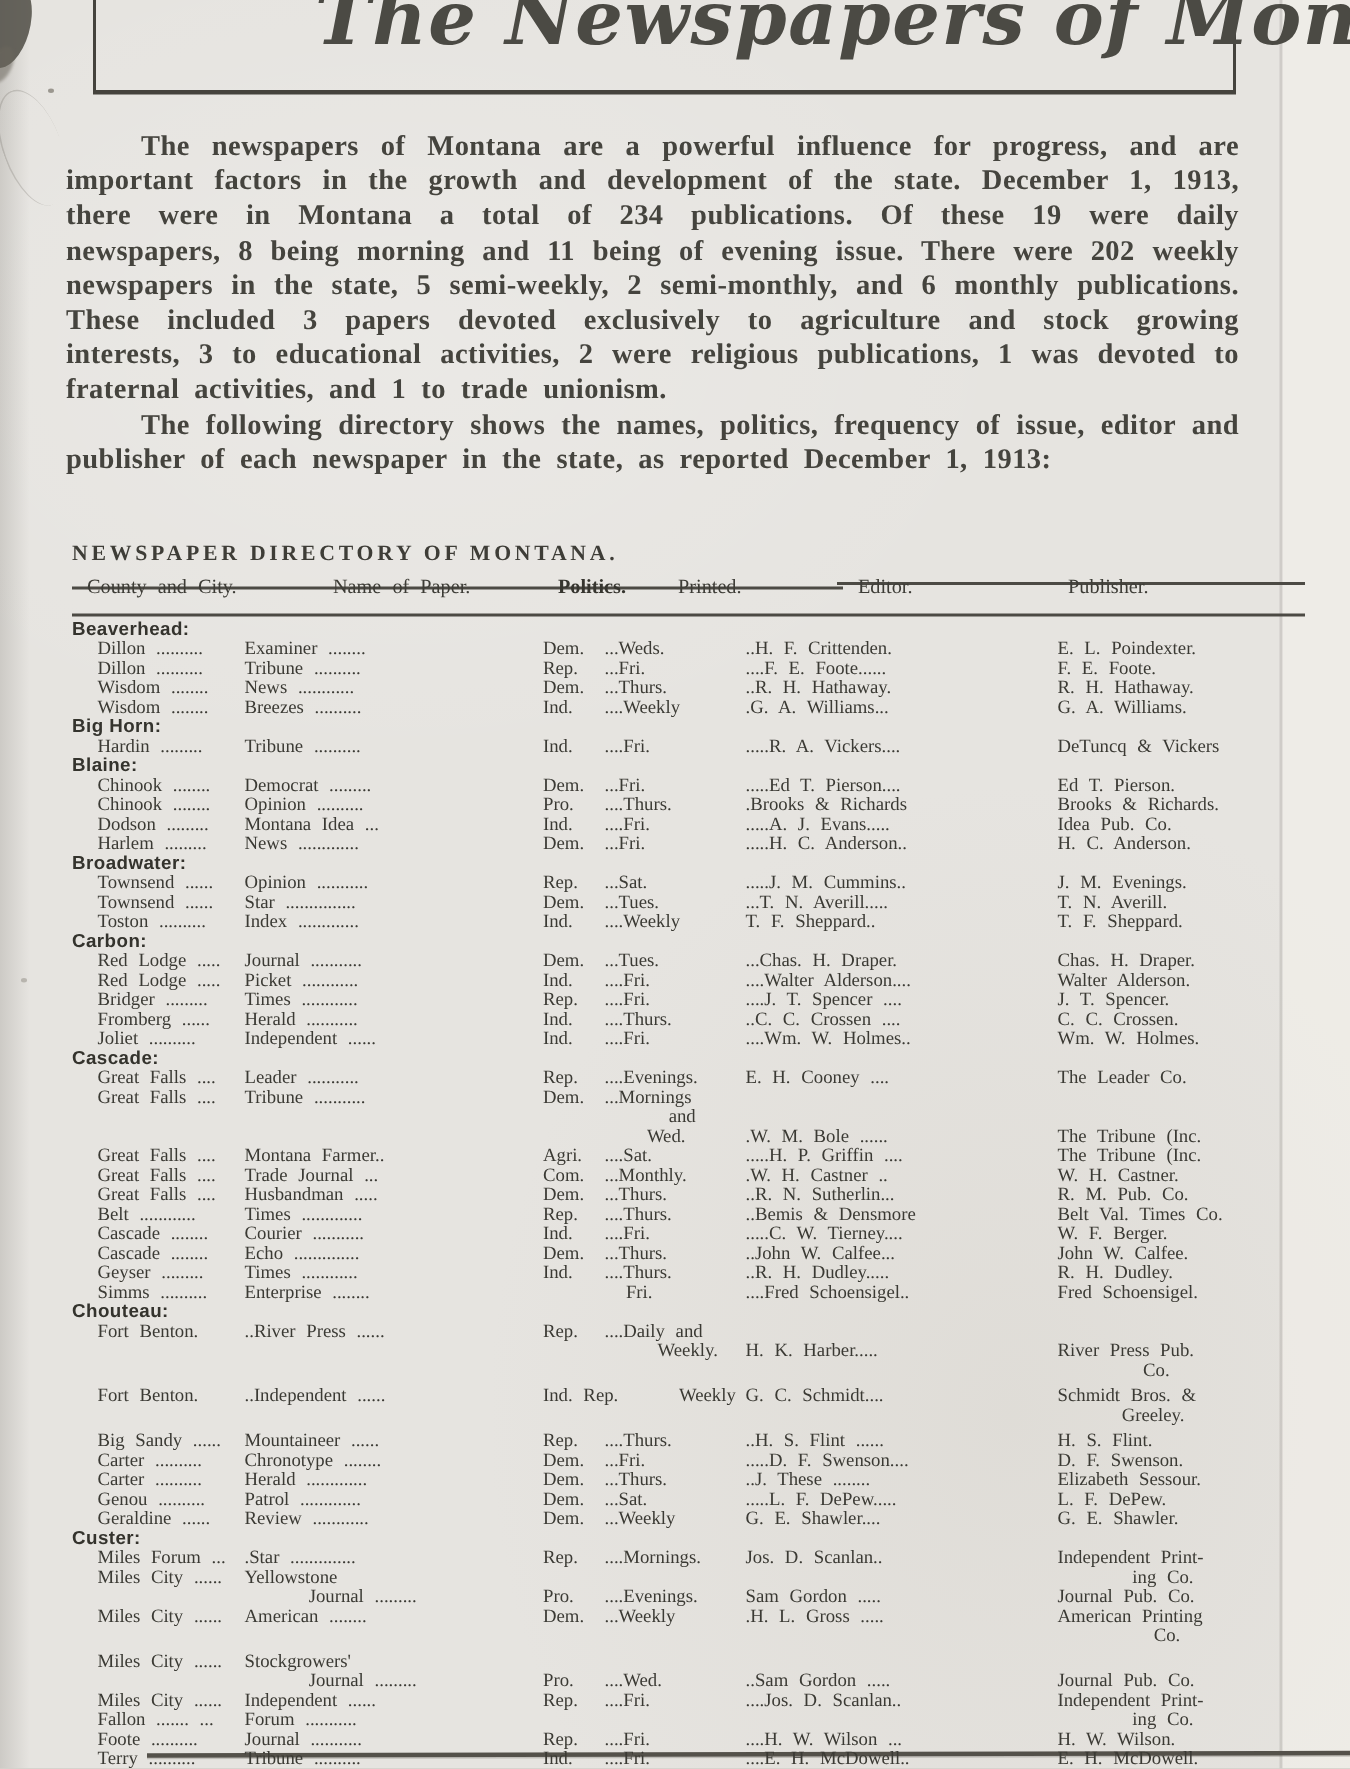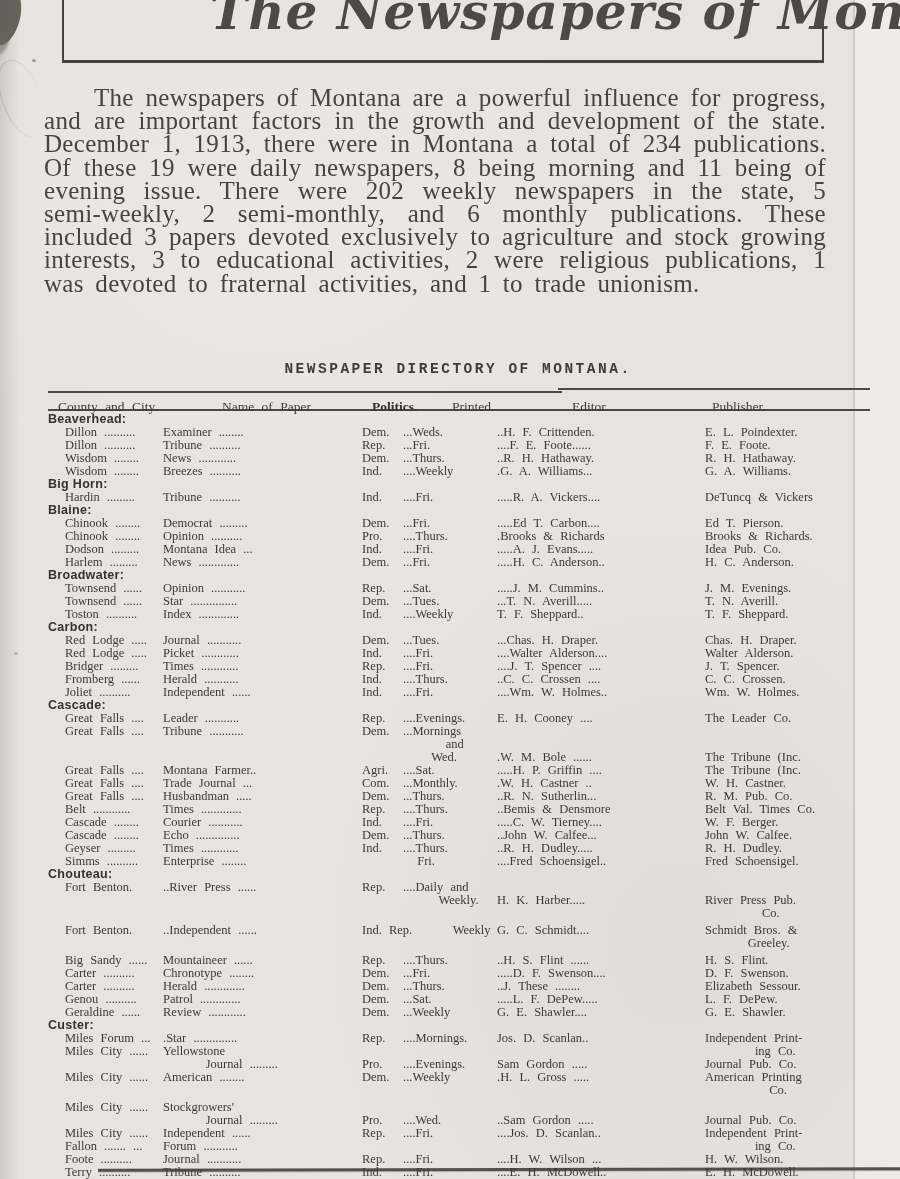--- a/index.html
+++ b/index.html
@@ -26,39 +26,39 @@
 
   
   .title-box{position:absolute;left:62px;top:-18px;width:758px;height:76px;
     border:2px solid #45433d;border-bottom-width:3px;background:transparent;}
   .page-title{position:absolute;left:146px;top:0px;
     font-family:"DejaVu Serif",serif;font-style:italic;font-weight:600;
     font-size:50px;line-height:56px;color:#4b4a44;letter-spacing:1px;white-space:nowrap;}
 
   
   .intro{position:absolute;left:44px;top:86px;width:782px;
-    font-size:25px;line-height:23.2px;color:#45443e;text-align:justify;
-    word-spacing:5px;letter-spacing:0.3px;}
+    font-size:19px;line-height:23.2px;color:#45443e;text-align:justify;
+    word-spacing:5px;letter-spacing:0.3px;font-weight:bold;}
   .intro p{margin:0;text-indent:50px;}
 
   
-  .dir-heading{position:absolute;left:48px;top:361px;width:820px;text-align:center;
-    font-family:Liberation Mono, monospace;font-weight:bold;font-size:14.5px;
+  .dir-heading{position:absolute;left:48px;top:361px;width:820px;text-align:left;
+    font-family:Liberation Serif, serif;font-weight:bold;font-size:14.5px;
     letter-spacing:2.5px;color:#3e3d37;}
 
   
   .rule{position:absolute;background:#4c4a44;}
   .rule-top-l{left:48px;top:391px;width:514px;height:1.6px;}
   .rule-top-r{left:558px;top:388px;width:312px;height:1.8px;}
   .rule-mid{left:48px;top:409px;width:822px;height:1.6px;}
   .rule-bottom{left:98px;top:1168px;width:802px;height:2.6px;background:#54514a;transform:rotate(-0.12deg);
     box-shadow:0 1px 0 rgba(80,76,68,0.25);}
 
   
-  .col-headers{position:absolute;top:399px;left:0;width:900px;height:15px;
+  .col-headers{position:absolute;top:383px;left:0;width:900px;height:15px;
     font-size:13.5px;color:#3d3c36;word-spacing:4px;}
   .col-headers span{position:absolute;white-space:pre;}
   .ch0{left:58px;}  .ch1{left:222px;} .ch2{left:372px;font-weight:bold;color:#36352f;}
   .ch3{left:452px;} .ch4{left:572px;} .ch5{left:712px;}
 
   
   .t-body{position:absolute;left:48px;top:413px;width:830px;
     font-size:12.5px;color:#3b3a34;}
   .t-line{display:grid;grid-template-columns:115px 199px 41px 94px 208px 163px;
     height:13px;line-height:13px;}
@@ -81,20 +81,21 @@
   <div class="crease"></div>
   <div class="speck" style="left:32px;top:59px;"></div>
   <div class="speck" style="left:14px;top:652px;opacity:.4;"></div>
 
   <div class="title-box">
     <div class="page-title">The Newspapers of Montana</div>
   </div>
 
   <div class="intro">
     <p>The newspapers of Montana are a powerful influence for progress, and are important factors in the growth and development of the state.  December 1, 1913, there were in Montana a total of 234 publications.  Of these 19 were daily newspapers, 8 being morning and 11 being of evening issue.  There were 202 weekly newspapers in the state, 5 semi-weekly, 2 semi-monthly, and 6 monthly publications.  These included 3 papers devoted exclusively to agriculture and stock growing interests, 3 to educational activities, 2 were religious publications, 1 was devoted to fraternal activities, and 1 to trade unionism.</p>
+    <p>The following directory shows the names, politics, frequency of issue, editor and publisher of each newspaper in the state, as reported December 1, 1913:</p>
   </div>
 
   <div class="dir-heading">NEWSPAPER  DIRECTORY  OF  MONTANA.</div>
 
   <div class="rule rule-top-l"></div>
   <div class="rule rule-top-r"></div>
   <div class="rule rule-mid"></div>
   <div class="rule rule-bottom"></div>
 
   <div class="col-headers">
@@ -154,21 +155,21 @@
         <span class="cell c5">DeTuncq &amp; Vickers</span>
       </div>
       <div class="t-line">
         <span class="county">Blaine:</span>
       </div>
       <div class="t-line">
         <span class="cell c0">Chinook ........</span>
         <span class="cell c1">Democrat .........</span>
         <span class="cell c2">Dem.</span>
         <span class="cell c3">...Fri.</span>
-        <span class="cell c4">.....Ed T. Carbon....</span>
+        <span class="cell c4">.....Ed T. Pierson....</span>
         <span class="cell c5">Ed T. Pierson.</span>
       </div>
       <div class="t-line">
         <span class="cell c0">Chinook ........</span>
         <span class="cell c1">Opinion ..........</span>
         <span class="cell c2">Pro.</span>
         <span class="cell c3">....Thurs.</span>
         <span class="cell c4">.Brooks &amp; Richards</span>
         <span class="cell c5">Brooks &amp; Richards.</span>
       </div>

